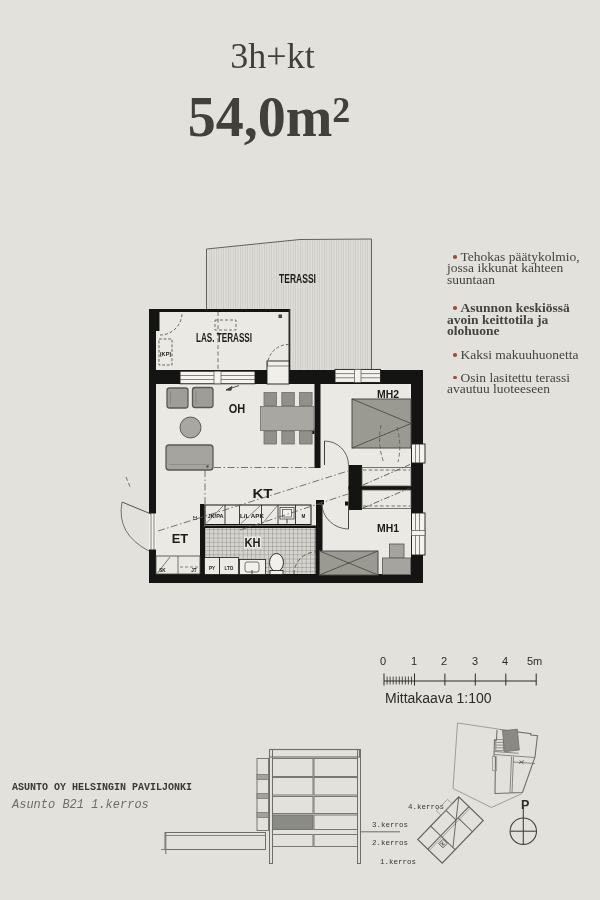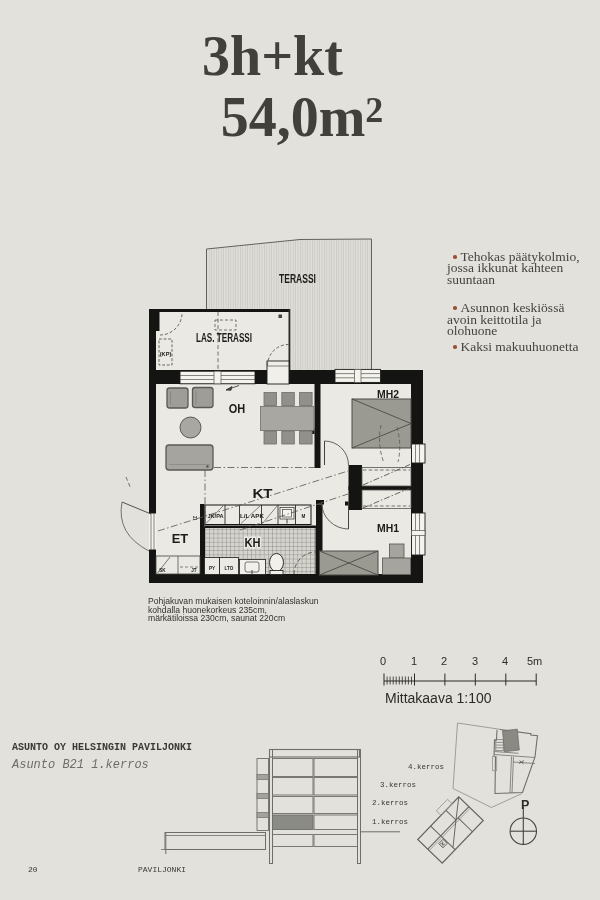--- a/index.html
+++ b/index.html
@@ -1,61 +1,61 @@
 <!DOCTYPE html>
 <html><head>
 <meta charset="utf-8">
 <style>
   html,body{margin:0;padding:0;}
   body{width:600px;height:900px;background:#e2e1dc;font-family:"Liberation Sans",sans-serif;}
   #page{position:relative;width:600px;height:900px;overflow:hidden;}
   .abs{position:absolute;}
   .title{font-family:"Liberation Serif",serif;color:#41403a;text-align:center;letter-spacing:0px;}
-  .mono{font-family:"Liberation Mono",monospace;}
+  .mono{font-family:"Liberation Mono",monospace;margin-top:40px;}
 </style>
 </head>
 <body>
 <div id="page">
 
-  <div class="abs title" style="left:0;top:28px;width:545px;font-size:56px;line-height:56px;font-weight:bold;">3h+kt</div>
-
-  <div class="abs title" style="left:0;top:82px;width:538px;font-size:56px;line-height:56px;font-weight:bold;margin-left:33px;">54,0m<span style="font-size:36px;vertical-align:14px;">2</span></div>
+  <div class="abs title" style="left:0;top:28px;width:545px;font-size:36px;line-height:56px;font-weight:normal;">3h+kt</div>
+
+  <div class="abs title" style="left:0;top:82px;width:538px;font-size:56px;line-height:56px;font-weight:bold;">54,0m<span style="font-size:36px;vertical-align:14px;">2</span></div>
 
   <div class="abs" style="left:447px;top:251px;width:138px;font-family:'Liberation Serif',serif;font-size:13.5px;line-height:11.4px;color:#45443d;">
 
     <p style="margin:0 0 17px 0;text-indent:0px;"><span style="display:inline-block;width:3.5px;height:3.5px;border-radius:50%;background:#9c4f33;vertical-align:2.5px;margin:0 4px 0 6px;"></span>Tehokas päätykolmio, jossa ikkunat kahteen suuntaan</p>
 
-    <p style="margin:0 0 5px 0;"><span style="display:inline-block;width:3.5px;height:3.5px;border-radius:50%;background:#9c4f33;vertical-align:2.5px;margin:0 4px 0 6px;"></span>Asunnon keskiössä avoin keittotila ja olohuone</p>
+    <p style="margin:0 0 13px 0;font-weight:bold;"><span style="display:inline-block;width:3.5px;height:3.5px;border-radius:50%;background:#9c4f33;vertical-align:2.5px;margin:0 4px 0 6px;"></span>Asunnon keskiössä avoin keittotila ja olohuone</p>
 
     <p style="margin:0 0 11px 0;"><span style="display:inline-block;width:3.5px;height:3.5px;border-radius:50%;background:#9c4f33;vertical-align:2.5px;margin:0 4px 0 6px;"></span>Kaksi makuuhuonetta</p>
 
+    <p style="margin:0;"><span style="display:inline-block;width:3.5px;height:3.5px;border-radius:50%;background:#9c4f33;vertical-align:2.5px;margin:0 4px 0 6px;"></span>Osin lasitettu terassi avautuu luoteeseen</p>
   </div>
 
-  <div class="abs" style="left:148px;top:597px;width:220px;font-size:8.6px;line-height:8.7px;color:#33332e;">Pohjakuvan mukaisen koteloinnin/alaslaskun<br>kohdalla huonekorkeus 235cm,<br>märkätiloissa 230cm, saunat 220cm</div>
 
   <div class="abs" style="left:0;top:655px;font-size:11px;color:#2b2b27;">
     <span class="abs" style="left:380px;">0</span>
     <span class="abs" style="left:411px;">1</span>
     <span class="abs" style="left:441px;">2</span>
     <span class="abs" style="left:472px;">3</span>
     <span class="abs" style="left:502px;">4</span>
     <span class="abs" style="left:527px;">5m</span>
   </div>
 
   <div class="abs" style="left:385px;top:690px;font-size:14px;color:#2b2b27;">Mittakaava 1:100</div>
 
   <div class="abs mono" style="left:12px;top:742px;font-size:10px;font-weight:bold;color:#3a3a35;">ASUNTO OY HELSINGIN PAVILJONKI</div>
 
   <div class="abs mono" style="left:12px;top:758px;font-size:12px;color:#6e6e69;font-style:italic;">Asunto B21 1.kerros</div>
 
   <div class="abs mono" style="left:372px;top:0;font-size:7.5px;color:#3a3a35;">
     <span class="abs" style="left:0;top:763px;margin-left:36px;">4.kerros</span>
-    <span class="abs" style="left:0;top:781px;margin-left:8px;">3.kerros</span>
+    <span class="abs" style="left:0;top:781px;">3.kerros</span>
     <span class="abs" style="left:0;top:799px;">2.kerros</span>
-    <span class="abs" style="left:0;top:818px;">1.kerros</span>
+    <span class="abs" style="left:8px;top:818px;">1.kerros</span>
   </div>
 
   <div class="abs mono" style="left:28px;top:865px;font-size:8px;color:#3a3a35;text-align:center;">20</div>
   <div class="abs mono" style="left:90px;top:865px;font-size:8px;color:#3a3a35;padding-left:48px;">PAVILJONKI</div>
 
   <svg class="abs" style="left:0;top:0;" width="600" height="900" viewBox="0 0 600 900">
     <defs>
       <pattern id="hatchV" width="2.4" height="8" patternUnits="userSpaceOnUse">
         <rect width="2.4" height="8" fill="#deddd8"></rect>
         <rect x="0" width="0.8" height="8" fill="#cbcac5"></rect>

